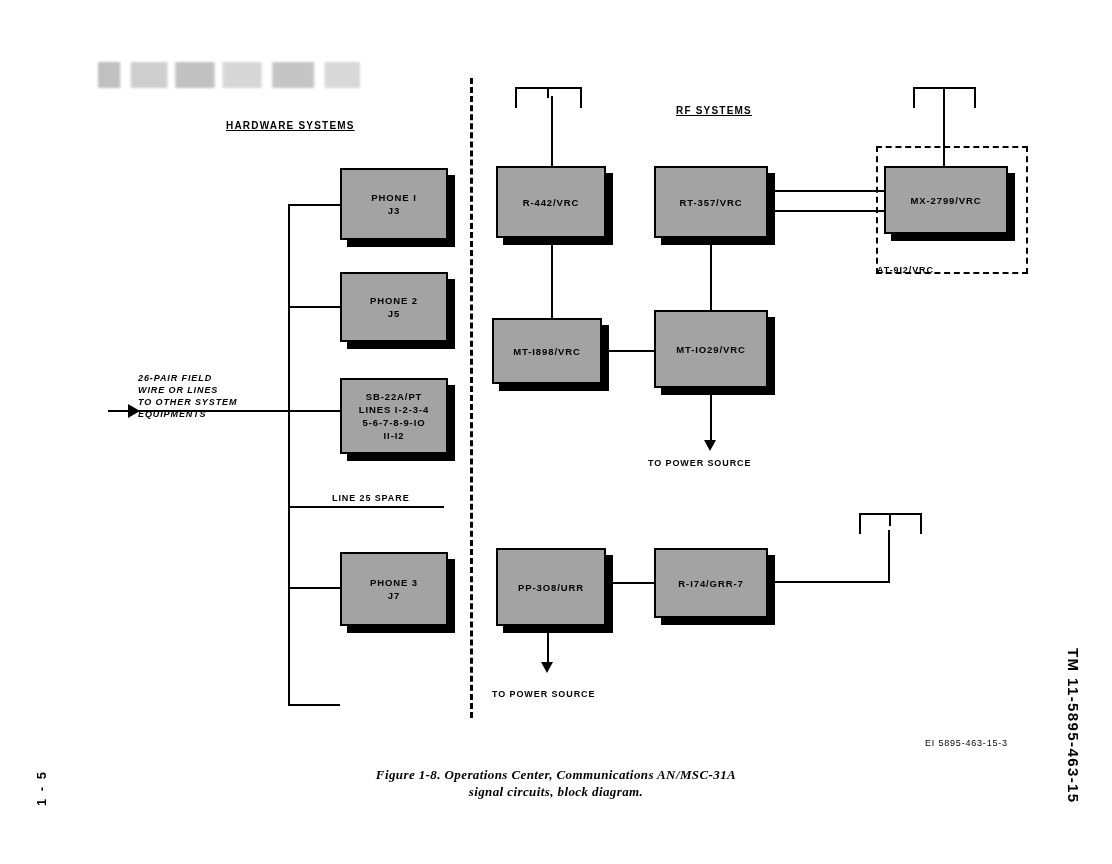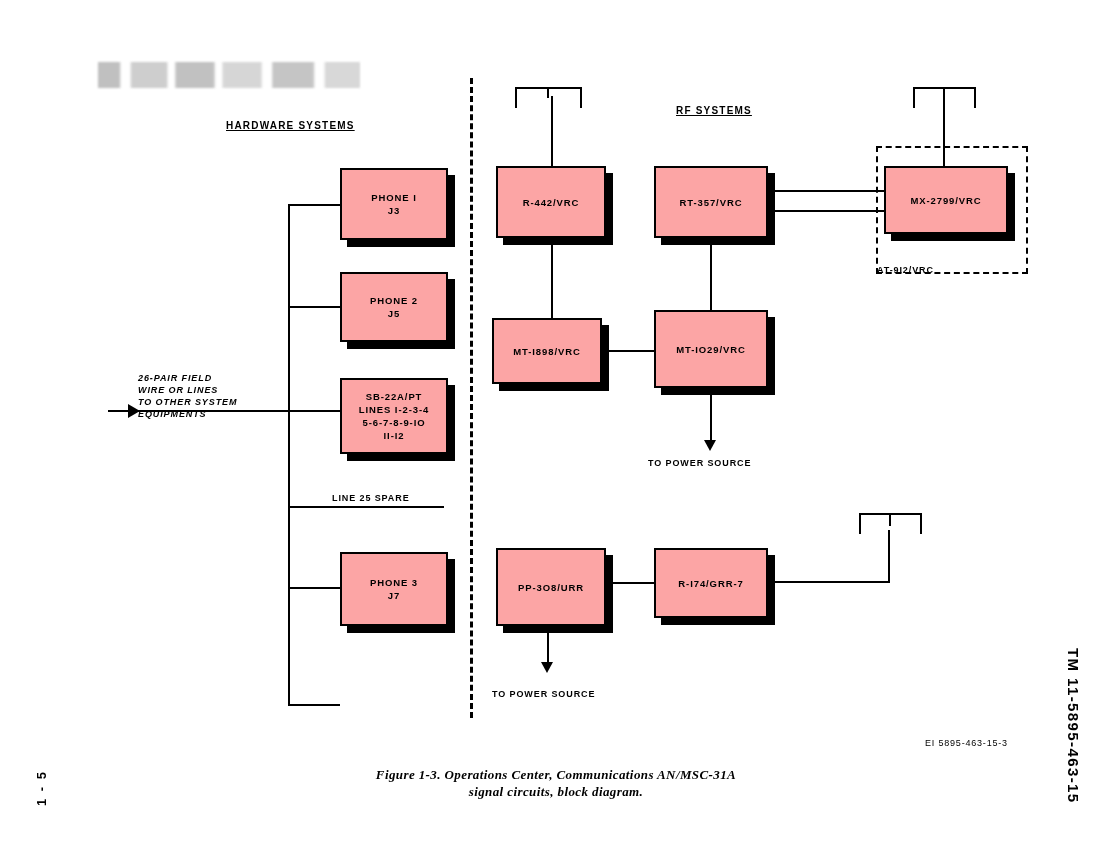--- a/index.html
+++ b/index.html
@@ -27,21 +27,21 @@
     font-size: 10px;
     font-weight: bold;
     letter-spacing: 1.2px;
     text-decoration: underline;
     white-space: nowrap;
   }
 
   
   .block {
     position: absolute;
-    background: #fca5a5;
+    background: #a3a3a3;
     border: 2px solid #000000;
     box-shadow: 7px 7px 0 0 #000000;
     display: flex;
     align-items: center;
     justify-content: center;
     text-align: center;
     box-sizing: border-box;
   }
   .block .lines {
     font-size: 9.5px;
@@ -278,21 +278,21 @@
 
   <svg class="antenna" style="left:858px; top:512px;" width="66" height="26">
     <line x1="2" y1="2" x2="2" y2="22" stroke="#000" stroke-width="2"></line>
     <line x1="1" y1="2" x2="64" y2="2" stroke="#000" stroke-width="2"></line>
     <line x1="63" y1="2" x2="63" y2="22" stroke="#000" stroke-width="2"></line>
     <line x1="32" y1="2" x2="32" y2="14" stroke="#000" stroke-width="2"></line>
   </svg>
   <div class="vline" style="left:888px; top:530px; height:52px;"></div>
   <div class="hline" style="left:766px; top:581px; width:124px;"></div>
 
-  <div class="caption" style="top:766px;">Figure 1-3. Operations Center, Communications AN/MSC-31A</div>
+  <div class="caption" style="top:766px;">Figure 1-8. Operations Center, Communications AN/MSC-31A</div>
   <div class="caption" style="top:783px;">signal circuits, block diagram.</div>
 
   <div class="code-id" style="left:925px; top:738px;">EI 5895-463-15-3</div>
 
   <div class="rot-right" style="left:1082px; top:648px;">TM 11-5895-463-15</div>
 
   <div class="rot-left" style="left:34px; top:806px;">1 - 5</div>
 
 </div>
 

